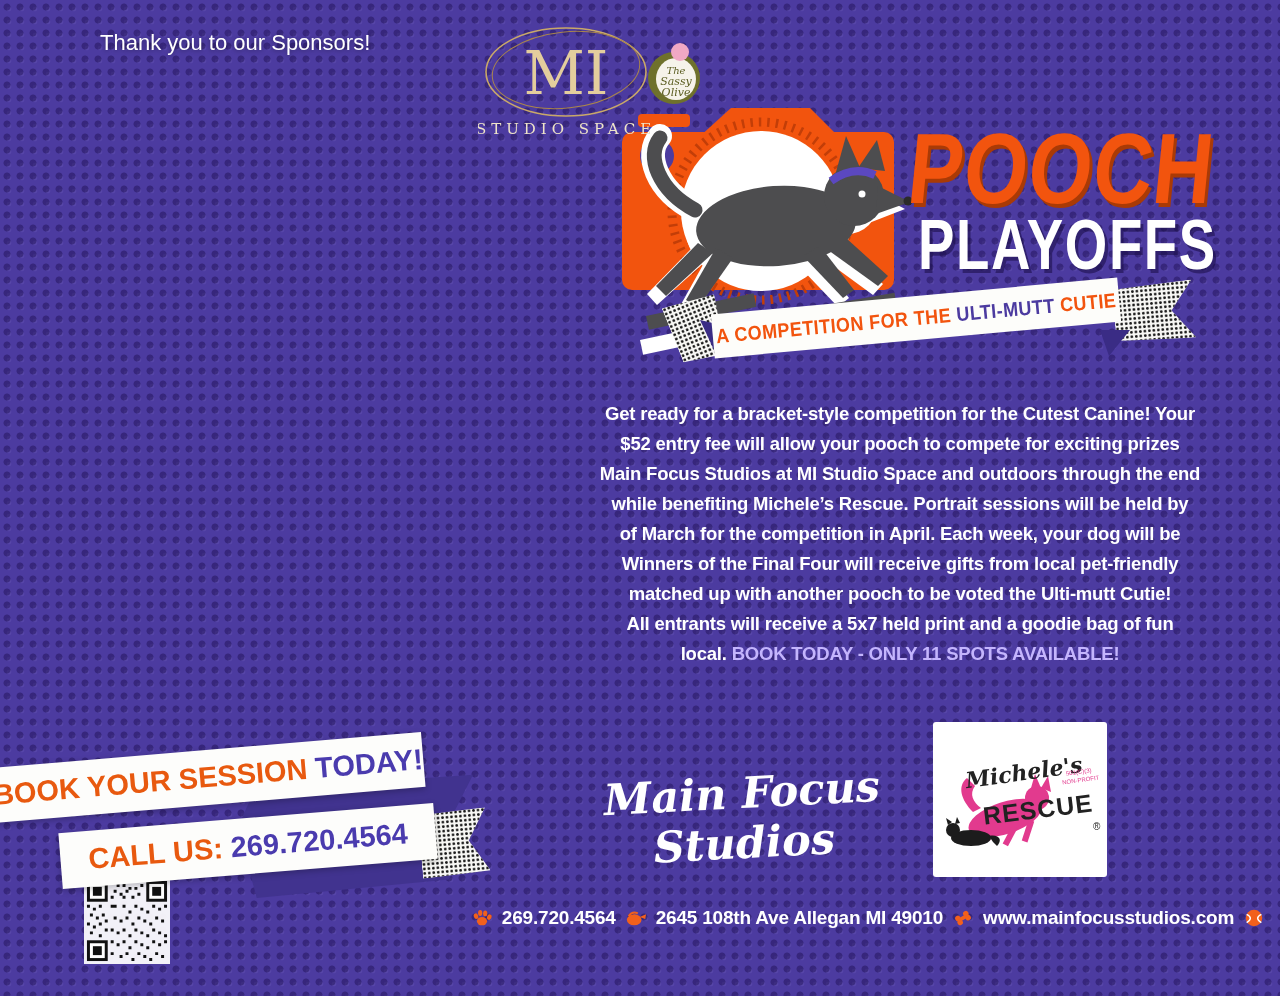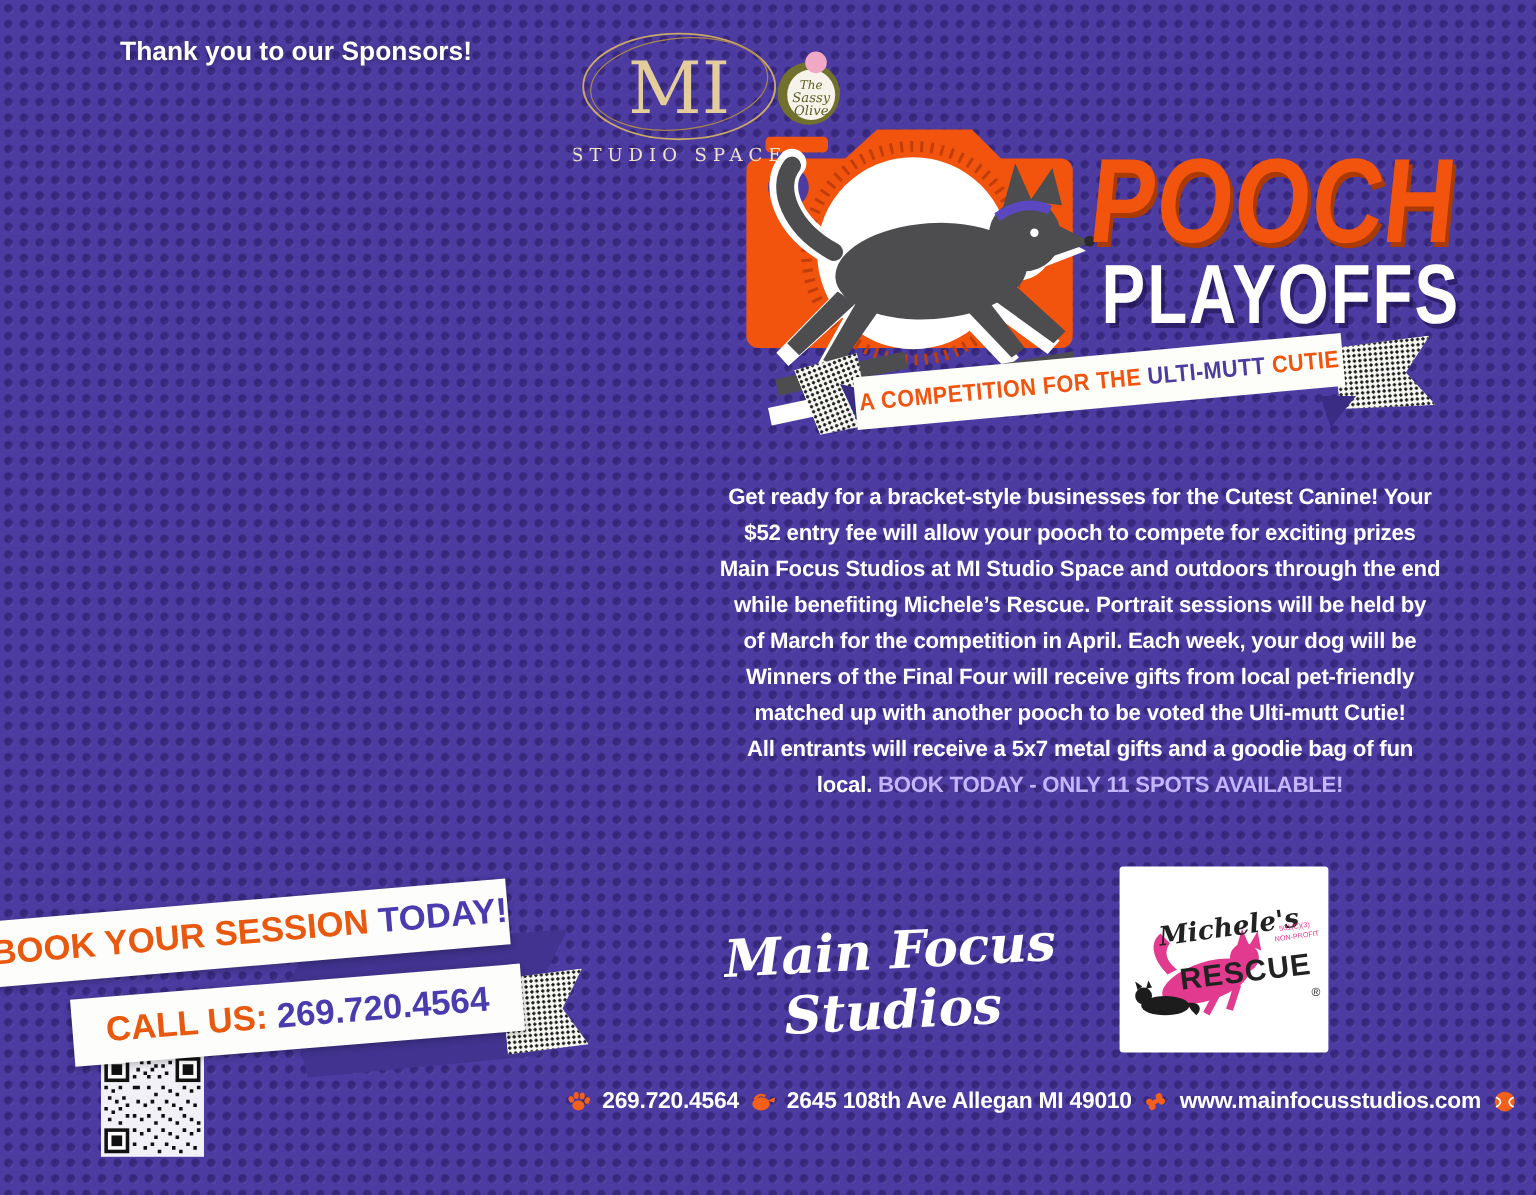--- a/index.html
+++ b/index.html
@@ -71,21 +71,21 @@
   .rescue-box{position:absolute;left:933px;top:722px;width:174px;height:155px;z-index:6;
         background:#ffffff;border-radius:3px;}
 
   
   .footer{position:absolute;left:468px;top:901px;width:800px;height:34px;z-index:6;
         display:flex;align-items:center;justify-content:center;gap:9px;
         color:#ffffff;font-weight:bold;font-size:19px;letter-spacing:-.2px;white-space:nowrap;}
   .f-ic{width:22px;height:22px;flex:0 0 auto;}
 
   
-  .sponsors{position:absolute;left:100px;top:30px;z-index:5;color:#fff;font-weight:bold;
+  .sponsors{position:absolute;left:100px;top:30px;z-index:5;color:#fff;font-weight:normal;
         font-size:22px;text-shadow:0 1px 4px rgba(0,0,0,.35);}
   .banner{position:absolute;z-index:6;background:#fdfdfb;display:flex;align-items:center;
         justify-content:center;white-space:nowrap;font-weight:bold;font-size:29px;
         box-shadow:0 2px 6px rgba(0,0,0,.25);}
   .banner .b-orange{color:#e8590f;} .banner .b-purple{color:#4a3bae;margin-left:8px;}
   .banner-book{left:-8px;top:750px;width:432px;height:55px;transform:rotate(-4.8deg);}
   .banner-call{left:60px;top:818px;width:376px;height:56px;transform:rotate(-4.6deg);}
   .conn1{position:absolute;left:225px;top:773px;width:248px;height:84px;z-index:5;
         background:#41338f;clip-path:polygon(12% 20%,100% 2%,88% 72%,0 98%);}
   .conn2{position:absolute;left:248px;top:852px;width:218px;height:46px;z-index:5;
@@ -245,28 +245,28 @@
   <div class="rib-fold-l"></div>
   <div class="rib-tail-r halftone"></div>
   <div class="rib-fold-r"></div>
   <div class="ribbon">
     <span class="rb-txt">
       <span class="rb-orange">A COMPETITION FOR THE </span><span class="rb-purple">ULTI-MUTT </span><span class="rb-orange">CUTIE</span>
     </span>
   </div>
 
   <div class="body-copy">
-    <div>Get ready for a bracket-style businesses for the Cutest Canine! Your</div>
+    <div>Get ready for a bracket-style competition for the Cutest Canine! Your</div>
     <div>$52 entry fee will allow your pooch to compete for exciting prizes</div>
     <div>Main Focus Studios at MI Studio Space and outdoors through the end</div>
     <div>while benefiting Michele’s Rescue. Portrait sessions will be held by</div>
     <div>of March for the competition in April. Each week, your dog will be</div>
     <div>Winners of the Final Four will receive gifts from local pet-friendly</div>
     <div>matched up with another pooch to be voted the Ulti-mutt Cutie!</div>
-    <div>All entrants will receive a 5x7 metal gifts and a goodie bag of fun</div>
+    <div>All entrants will receive a 5x7 held print and a goodie bag of fun</div>
     <div>
       <span>local.  </span><span class="cta">BOOK TODAY - ONLY 11 SPOTS AVAILABLE!</span>
     </div>
   </div>
 
   <div class="script-logo">Main Focus Studios</div>
 
   <div class="rescue-box">
     <svg width="174" height="155" viewBox="0 0 174 155">
       <g fill="#e23a8e">

